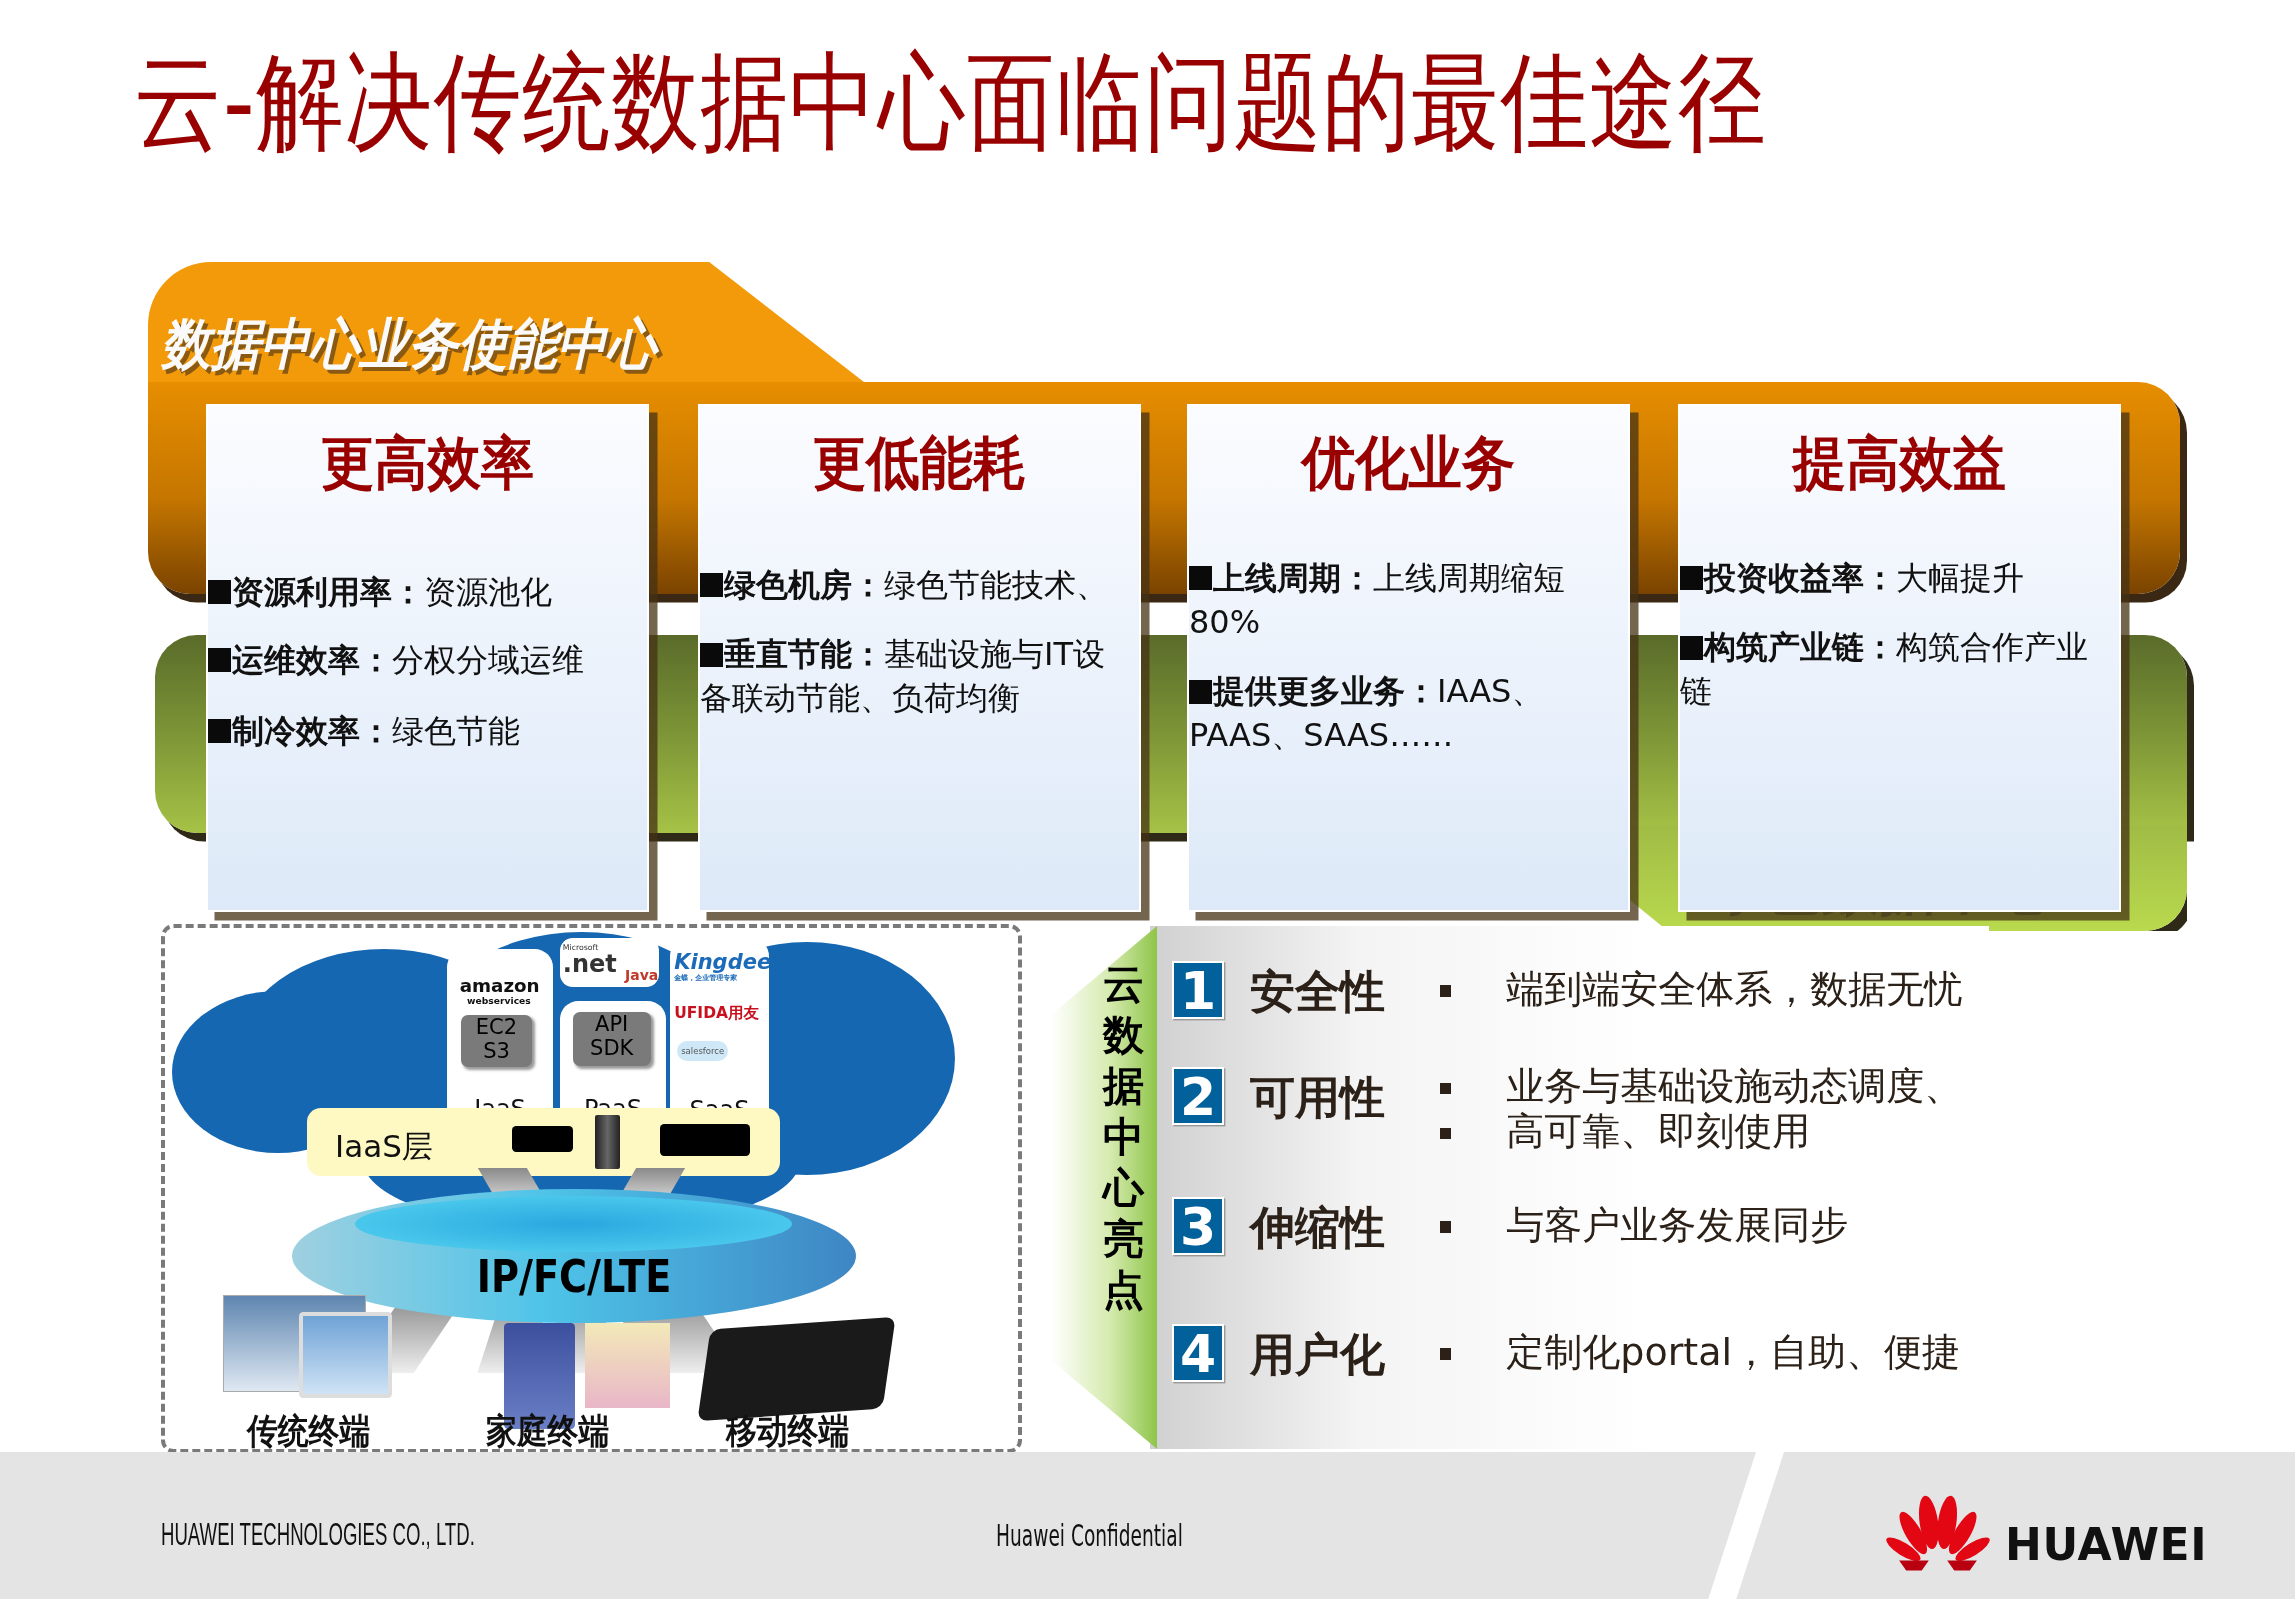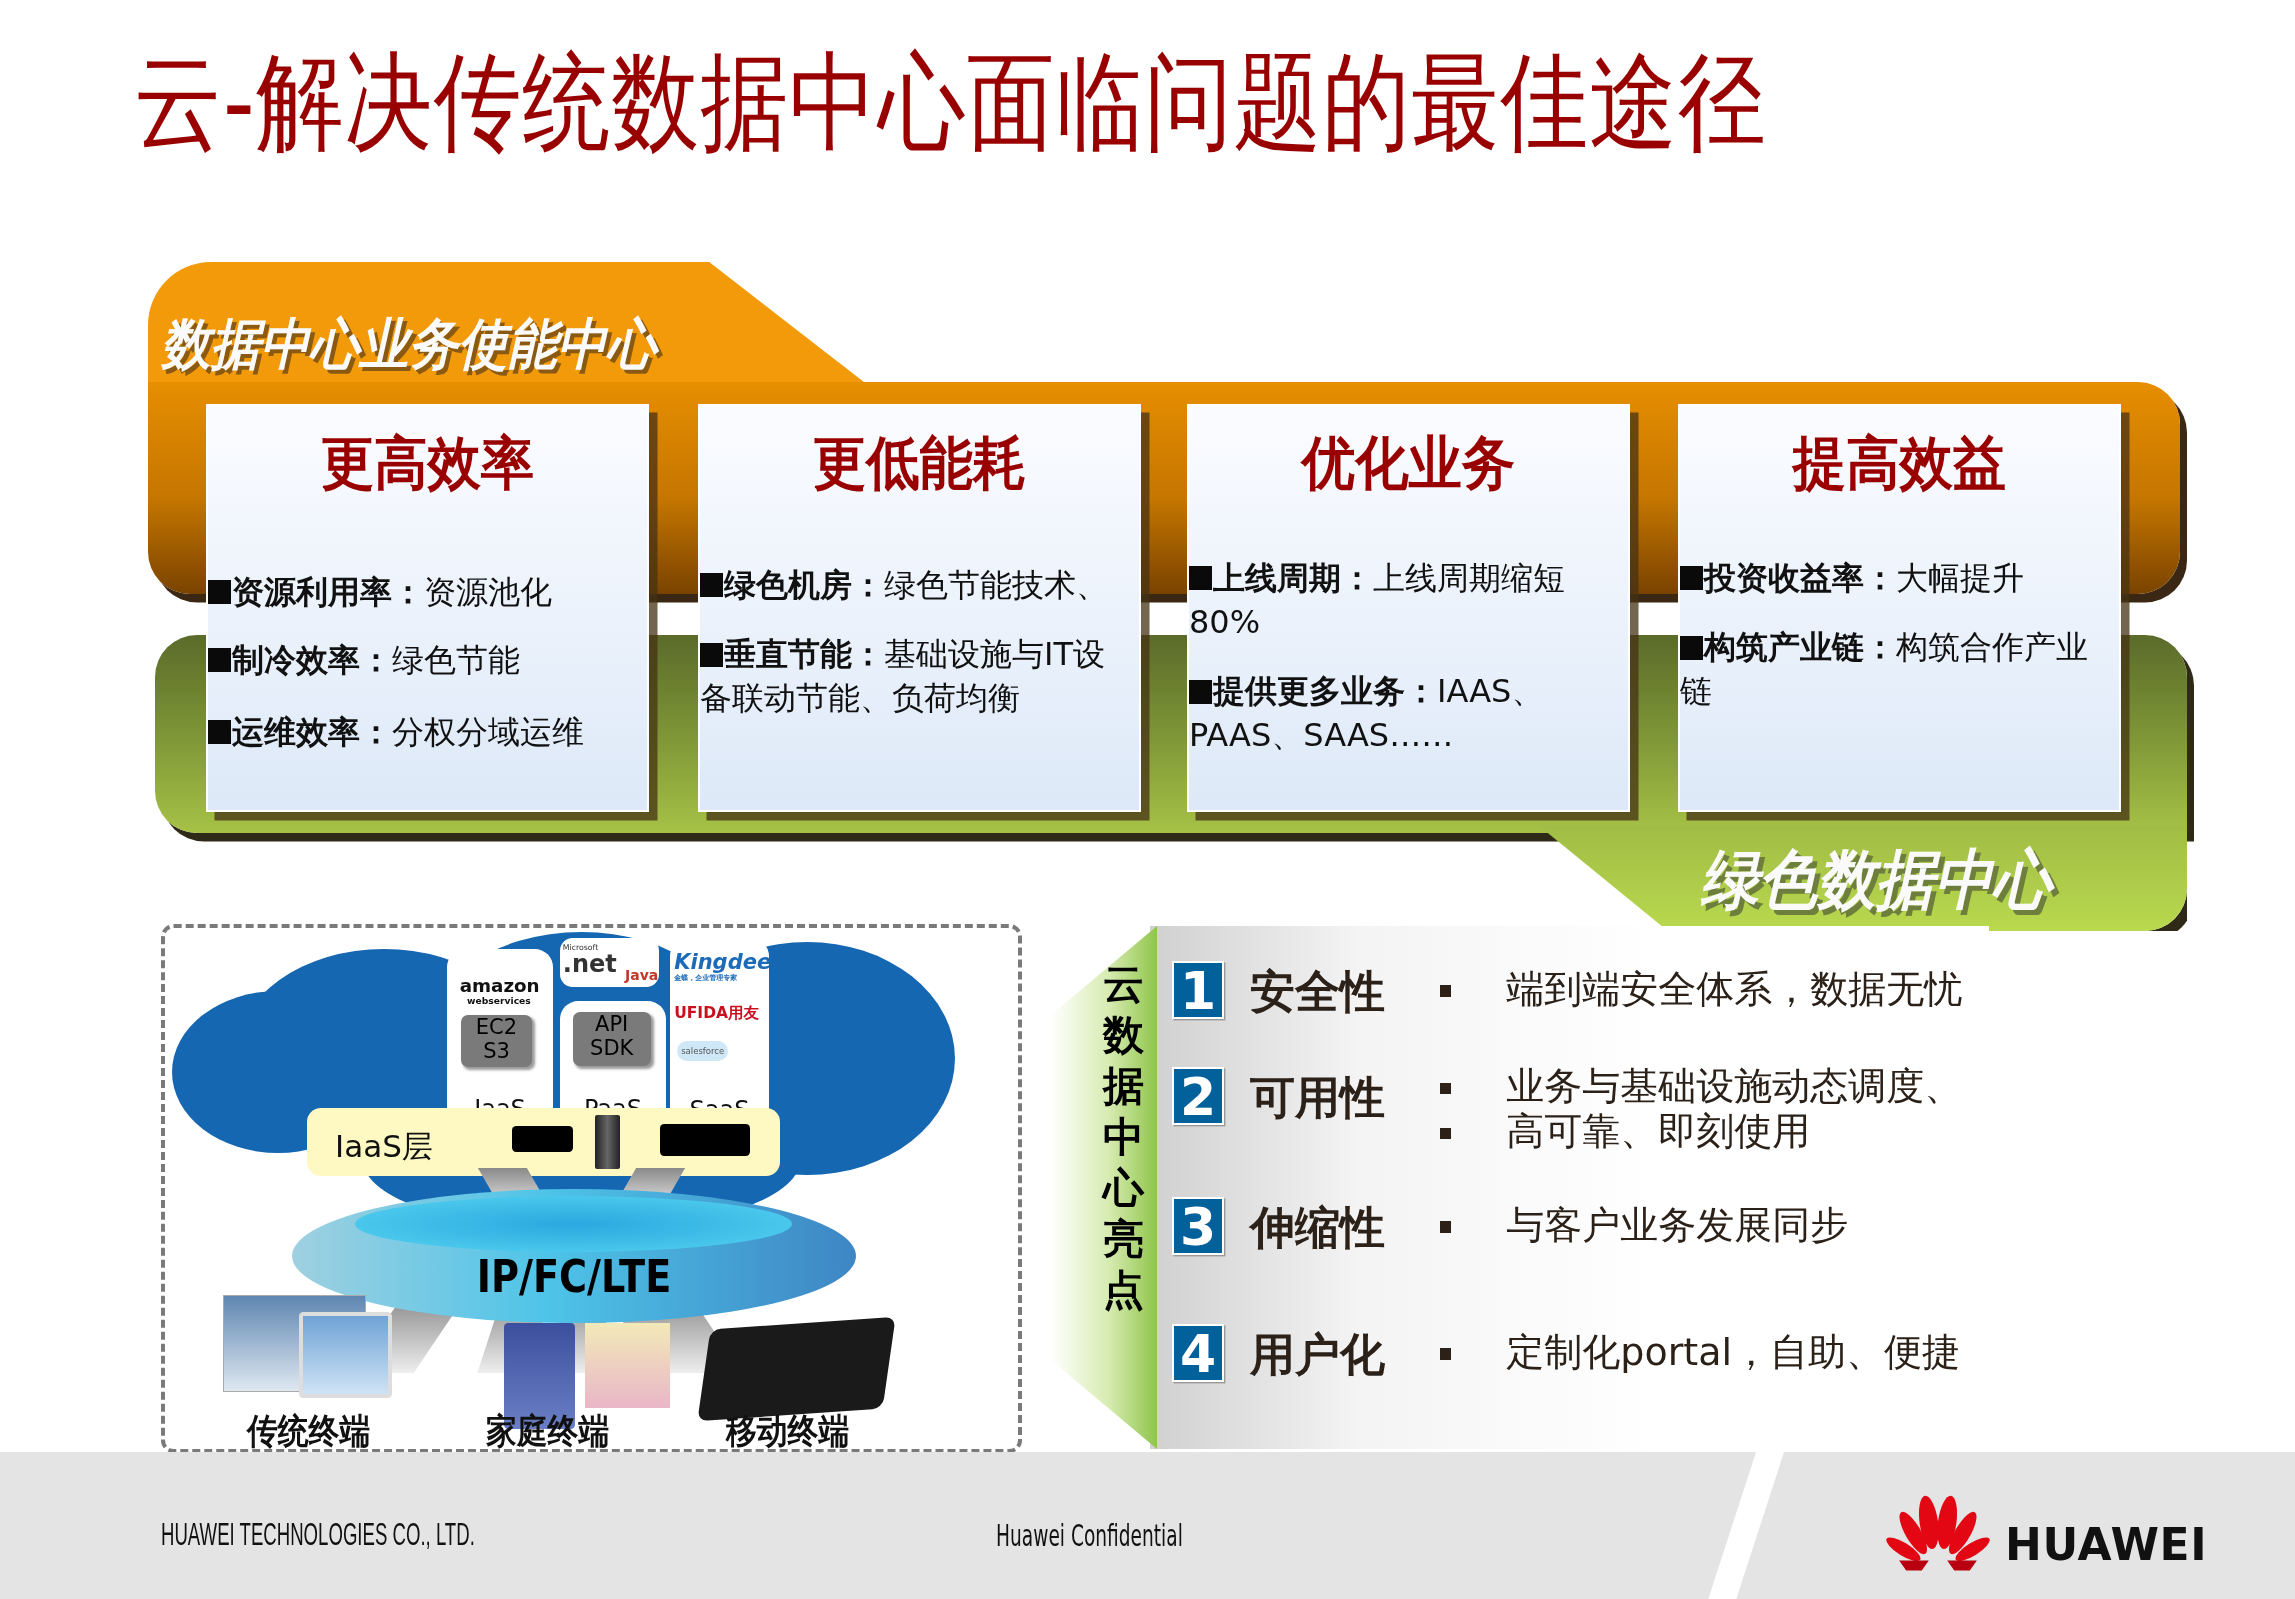--- a/index.html
+++ b/index.html
@@ -14,21 +14,21 @@
   .orange-main{position:absolute;left:0;top:120px;width:2032px;height:212px;background:linear-gradient(#e78e00,#c57600 55%,#7a4300);border-radius:0 42px 42px 42px;box-shadow:7px 8.5px 0 #3a2815;}
   .orange-main.left{border-top-left-radius:0;}
   .band-label{position:absolute;font-weight:bold;font-style:italic;color:#fafafa;text-shadow:4.2px 4.2px 0 #8a5a12;white-space:nowrap;line-height:1;transform:scaleX(0.9);transform-origin:left top;}
   .orange-label{left:12.7px;top:55px;font-size:55px;}
   
   .green-band{left:155px;top:635px;width:2032px;height:303px;}
   .green-main{position:absolute;left:0;top:0;width:2032px;height:198px;background:linear-gradient(#5a6b2a,#7d9536 50%,#a6c246);border-radius:42px 42px 0 42px;box-shadow:7px 8.5px 0 #2f2a17;}
   .green-slope{position:absolute;left:1383px;top:190px;width:649px;height:106px;background:linear-gradient(#a0bc45,#b9d94e);clip-path:polygon(0 0,100% 0,100% 100%,20% 100%);border-bottom-right-radius:42px;box-shadow:7px 8.5px 0 #2f2a17;}
   .green-label{left:1545px;top:212px;font-size:65px;text-shadow:5px 5px 0 #6e7e3c;}
   
-  .card{position:absolute;top:404px;width:443px;height:408px;background:linear-gradient(#fbfcff,#dde9f8);border:2.8px solid #fff;box-shadow:8.5px 8.5px 0 rgba(70,50,20,.75);box-sizing:border-box;}
+  .card{position:absolute;top:404px;width:443px;height:508px;background:linear-gradient(#fbfcff,#dde9f8);border:2.8px solid #fff;box-shadow:8.5px 8.5px 0 rgba(70,50,20,.75);box-sizing:border-box;}
   .card-title{position:absolute;left:0;right:0;top:28px;text-align:center;font-size:58px;font-weight:bold;color:#990000;line-height:1;transform:scaleX(0.92);}
   .card-body{position:absolute;left:0;right:2.8px;top:162px;font-size:32px;line-height:44px;color:#111;}
   .card-item{margin-bottom:27px;}
   .card-item b{font-weight:bold;}
   .card-item .sq{display:inline-block;width:22.6px;height:24px;background:#0a0a0a;margin-right:1.4px;vertical-align:-1.4px;}
   
   .diagram{left:161px;top:924px;width:861px;height:529px;border:4.2px dashed #7a7a7a;border-radius:12.7px;box-sizing:border-box;}
   .cloud{position:absolute;background:#1467b0;border-radius:50%;}
   .svc-box{position:absolute;background:#fff;border-radius:18.3px;text-align:center;font-size:24px;color:#111;}
   .svc-label{position:absolute;left:0;right:0;bottom:7px;}
@@ -72,22 +72,22 @@
 <div class="abs green-band">
   <div class="green-main"></div>
   <div class="green-slope"></div>
   <div class="band-label green-label">绿色数据中心</div>
 </div>
 
 <div class="card" style="left:206px;">
   <div class="card-title">更高效率</div>
   <div class="card-body" style="top:164px;">
     <div class="card-item" style="margin-bottom:24px;"><span class="sq"></span><b>资源利用率：</b><span>资源池化</span></div>
+    <div class="card-item"><span class="sq"></span><b>运维效率：</b><span>分权分域运维</span></div>
     <div class="card-item" style="margin-bottom:28px;"><span class="sq"></span><b>制冷效率：</b><span>绿色节能</span></div>
-    <div class="card-item"><span class="sq"></span><b>运维效率：</b><span>分权分域运维</span></div>
   </div>
 </div>
 
 <div class="card" style="left:698px;">
   <div class="card-title">更低能耗</div>
   <div class="card-body" style="top:157px;">
     <div class="card-item" style="margin-bottom:25.4px;white-space:nowrap;"><span class="sq"></span><b>绿色机房：</b><span>绿色节能技术、</span></div>
     <div class="card-item"><span class="sq"></span><b>垂直节能：</b><span>基础设施与IT设备联动节能、负荷均衡</span></div>
   </div>
 </div>

